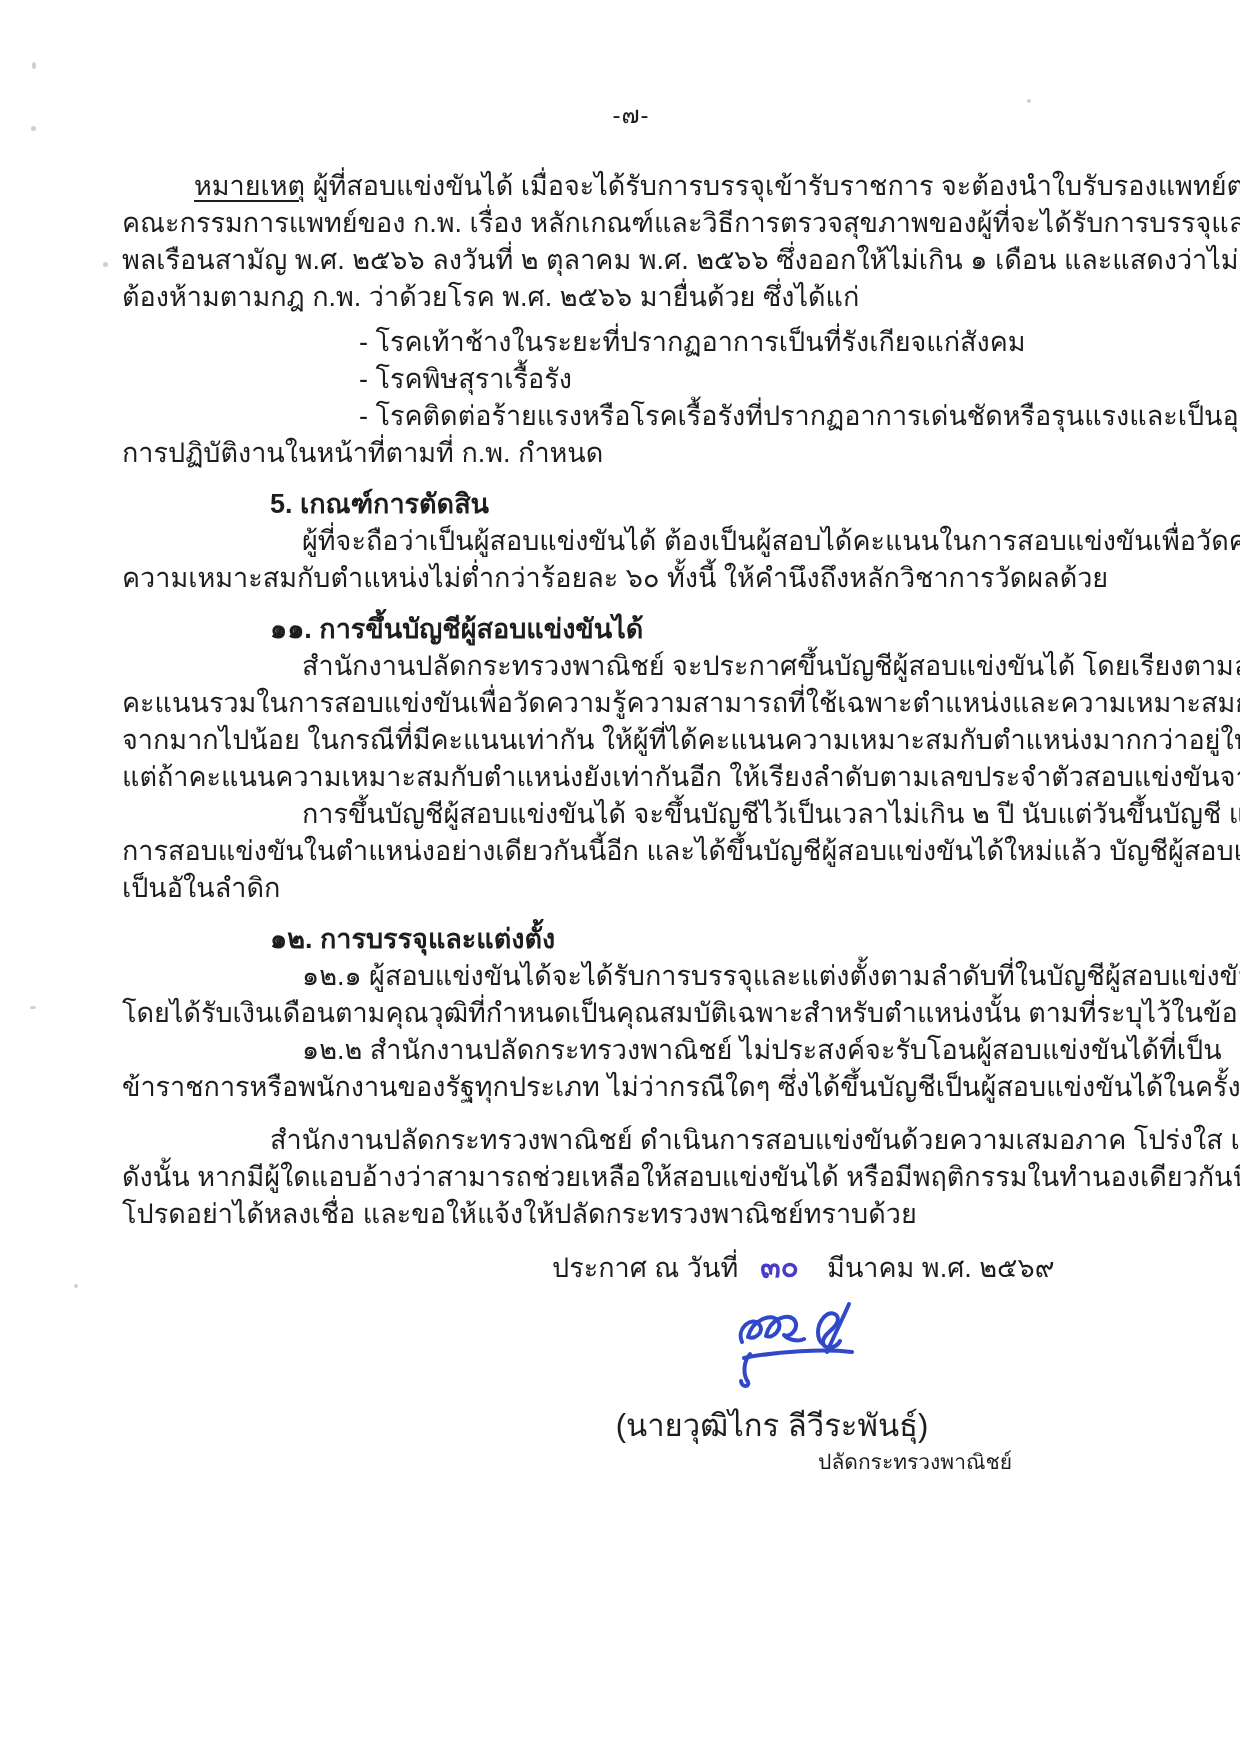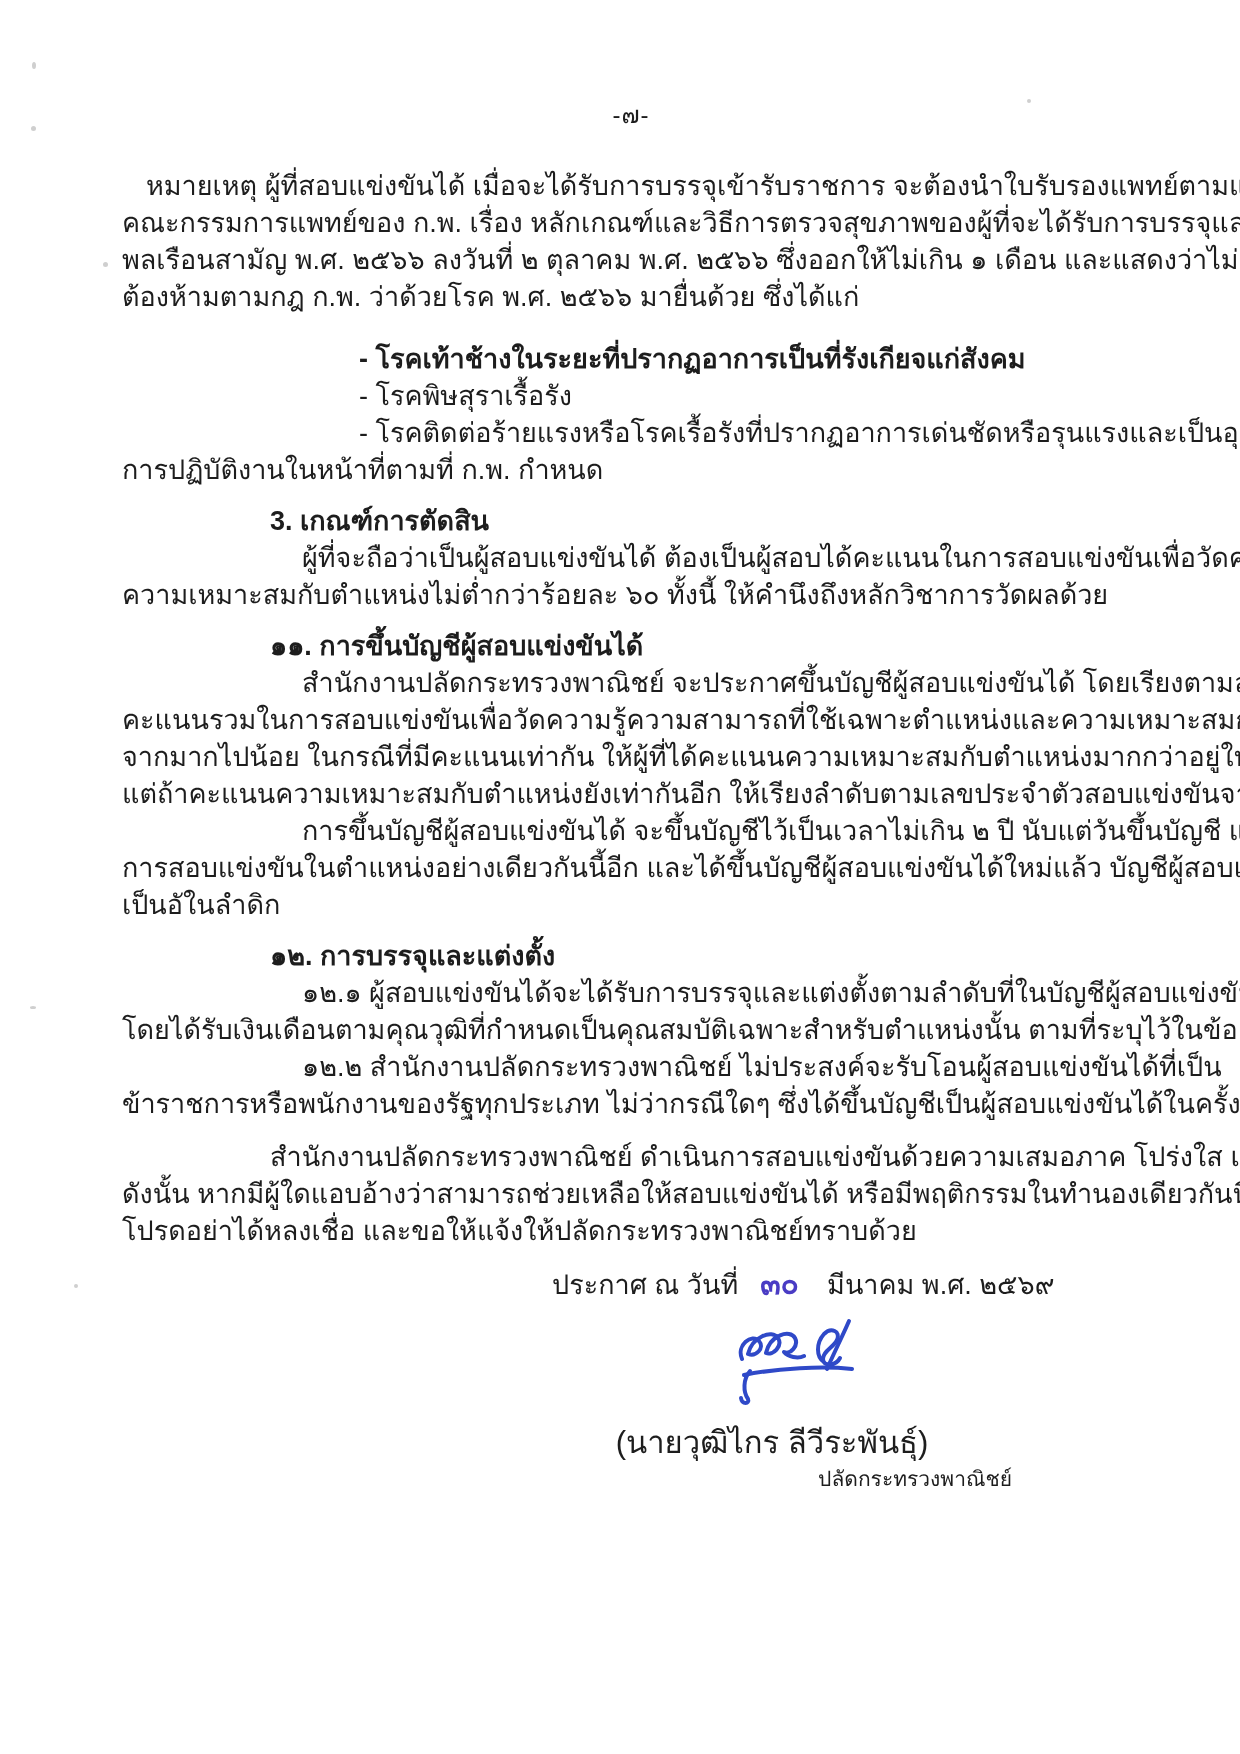--- a/index.html
+++ b/index.html
@@ -16,23 +16,23 @@
     text-align:center;font-size:24px;letter-spacing:1px;
     padding-left:22px;box-sizing:border-box;
   }
   .content{position:absolute;left:122px;top:168px;width:1000px;}
   .ln{font-size:27px;line-height:37px;white-space:nowrap;}
   .ind-note{padding-left:24px;}
   .ind-head{padding-left:148px;}
   .ind-para{padding-left:180px;}
   .ind-item{padding-left:237px;}
   .hd{font-weight:700;margin-top:14px;}
-  .mt-list{margin-top:25px;font-weight:bold;}
+  .mt-list{margin-top:8px;}
   .mt-close{margin-top:16px;}
-  .u{text-underline-offset:5px;}
+  .u{text-decoration:underline;text-underline-offset:5px;margin-left:48px;}
   .signoff{position:relative;margin-top:15px;height:300px;}
   .date-line{position:absolute;left:430px;top:0;font-size:27px;line-height:37px;white-space:nowrap;}
   .hand-day{
     color:#4a3cc4;font-size:30px;font-weight:600;
     display:inline-block;margin:0 28px 0 22px;transform:rotate(-2deg);
   }
   .sig-svg{position:absolute;left:606px;top:42px;}
   .sig-name{position:absolute;left:410px;top:160px;width:480px;text-align:center;font-size:31px;line-height:36px;}
   .sig-title{position:absolute;left:410px;top:196px;width:480px;text-align:right;font-size:21px;line-height:36px;}
   .speck{position:absolute;background:#a8a8a8;border-radius:50%;opacity:.55;}
@@ -56,21 +56,21 @@
     <div class="ln ind-note"><span class="u">หมายเหตุ</span><span> ผู้ที่สอบแข่งขันได้ เมื่อจะได้รับการบรรจุเข้ารับราชการ จะต้องนำใบรับรองแพทย์ตามแนบท้ายประกาศ</span></div>
     <div class="ln">คณะกรรมการแพทย์ของ ก.พ. เรื่อง หลักเกณฑ์และวิธีการตรวจสุขภาพของผู้ที่จะได้รับการบรรจุและแต่งตั้งเป็นข้าราชการ</div>
     <div class="ln">พลเรือนสามัญ พ.ศ. ๒๕๖๖ ลงวันที่ ๒ ตุลาคม พ.ศ. ๒๕๖๖ ซึ่งออกให้ไม่เกิน ๑ เดือน และแสดงว่าไม่เป็นโรคที่</div>
     <div class="ln">ต้องห้ามตามกฎ ก.พ. ว่าด้วยโรค พ.ศ. ๒๕๖๖ มายื่นด้วย ซึ่งได้แก่</div>
 
     <div class="ln ind-item mt-list">- โรคเท้าช้างในระยะที่ปรากฏอาการเป็นที่รังเกียจแก่สังคม</div>
     <div class="ln ind-item">- โรคพิษสุราเรื้อรัง</div>
     <div class="ln ind-item">- โรคติดต่อร้ายแรงหรือโรคเรื้อรังที่ปรากฏอาการเด่นชัดหรือรุนแรงและเป็นอุปสรรคต่อ</div>
     <div class="ln">การปฏิบัติงานในหน้าที่ตามที่ ก.พ. กำหนด</div>
 
-    <div class="ln ind-head hd">3. เกณฑ์การตัดสิน</div>
+    <div class="ln ind-head hd">5. เกณฑ์การตัดสิน</div>
     <div class="ln ind-para">ผู้ที่จะถือว่าเป็นผู้สอบแข่งขันได้ ต้องเป็นผู้สอบได้คะแนนในการสอบแข่งขันเพื่อวัดความรู้</div>
     <div class="ln">ความเหมาะสมกับตำแหน่งไม่ต่ำกว่าร้อยละ ๖๐ ทั้งนี้ ให้คำนึงถึงหลักวิชาการวัดผลด้วย</div>
 
     <div class="ln ind-head hd">๑๑. การขึ้นบัญชีผู้สอบแข่งขันได้</div>
     <div class="ln ind-para">สำนักงานปลัดกระทรวงพาณิชย์ จะประกาศขึ้นบัญชีผู้สอบแข่งขันได้ โดยเรียงตามลำดับ</div>
     <div class="ln">คะแนนรวมในการสอบแข่งขันเพื่อวัดความรู้ความสามารถที่ใช้เฉพาะตำแหน่งและความเหมาะสมกับตำแหน่ง</div>
     <div class="ln">จากมากไปน้อย ในกรณีที่มีคะแนนเท่ากัน ให้ผู้ที่ได้คะแนนความเหมาะสมกับตำแหน่งมากกว่าอยู่ในลำดับที่ดีกว่า</div>
     <div class="ln">แต่ถ้าคะแนนความเหมาะสมกับตำแหน่งยังเท่ากันอีก ให้เรียงลำดับตามเลขประจำตัวสอบแข่งขันจากน้อยไปมาก</div>
     <div class="ln ind-para">การขึ้นบัญชีผู้สอบแข่งขันได้ จะขึ้นบัญชีไว้เป็นเวลาไม่เกิน ๒ ปี นับแต่วันขึ้นบัญชี แต่ถ้ามี</div>
     <div class="ln">การสอบแข่งขันในตำแหน่งอย่างเดียวกันนี้อีก และได้ขึ้นบัญชีผู้สอบแข่งขันได้ใหม่แล้ว บัญชีผู้สอบแข่งขันได้ครั้งนี้</div>

